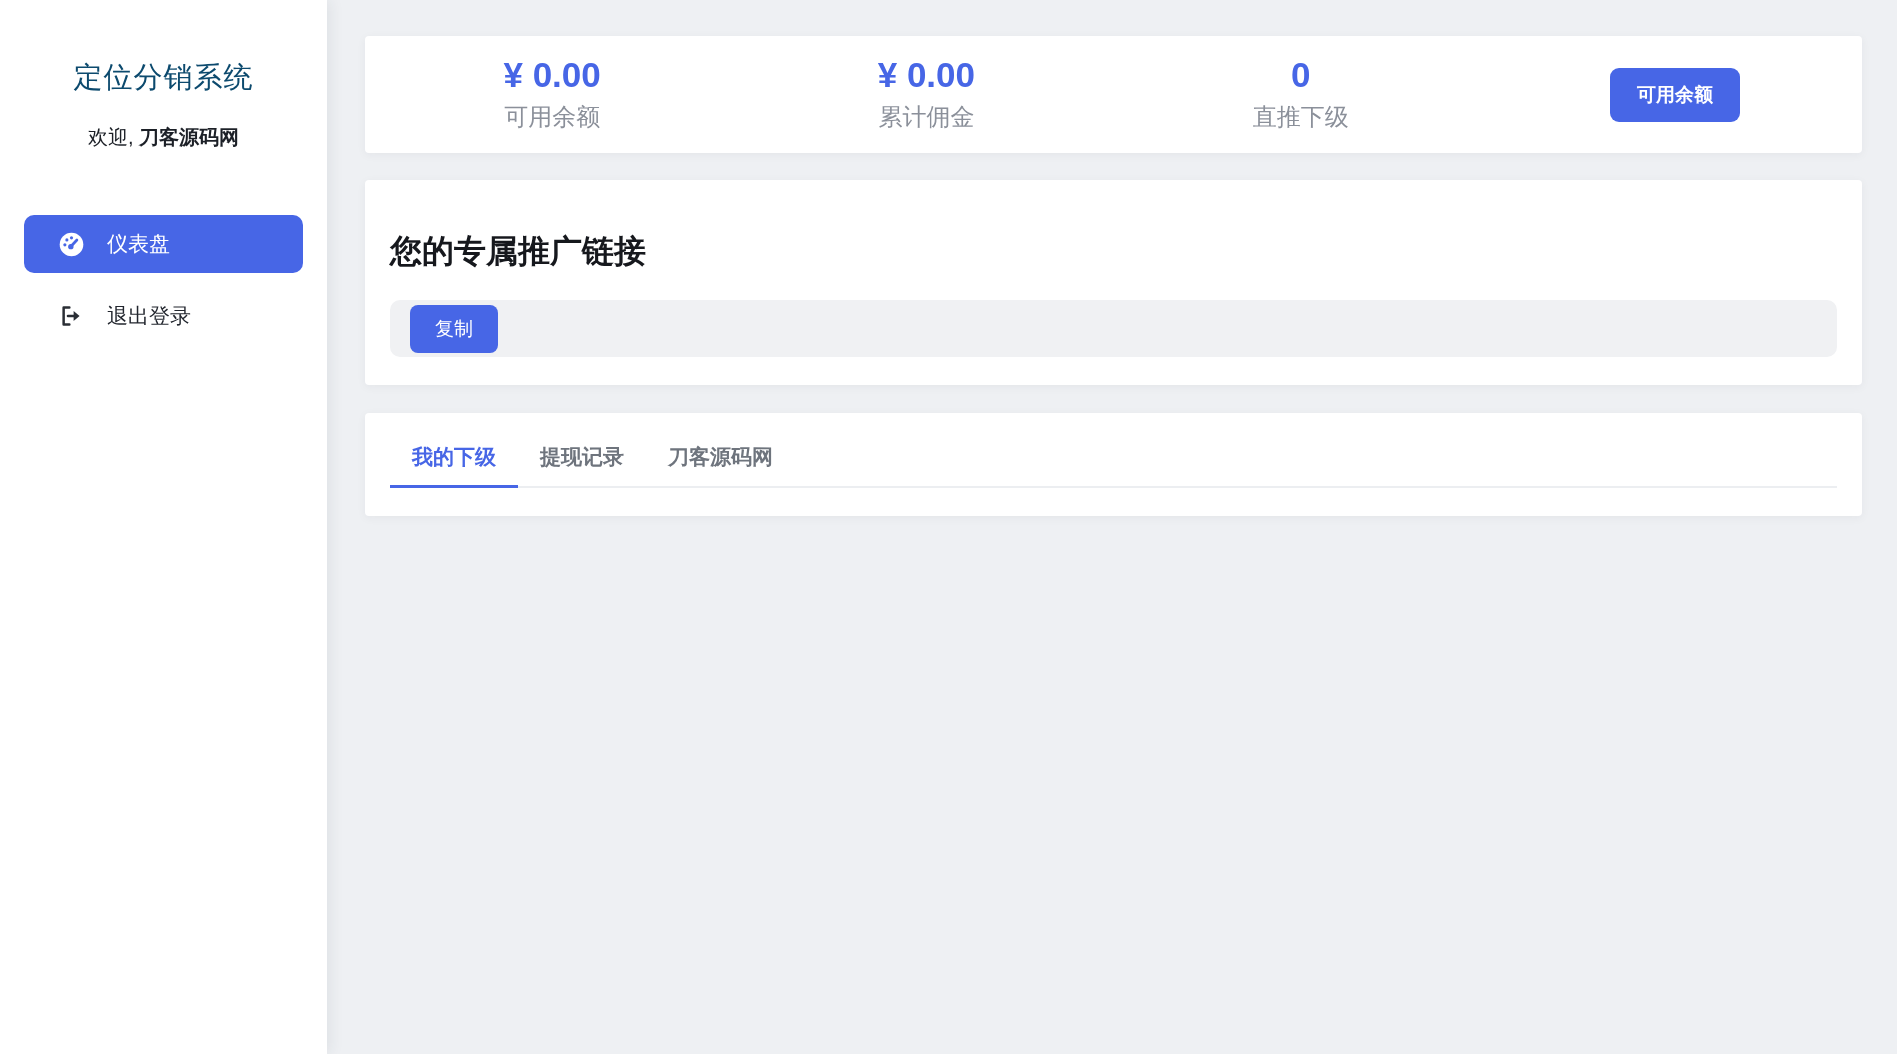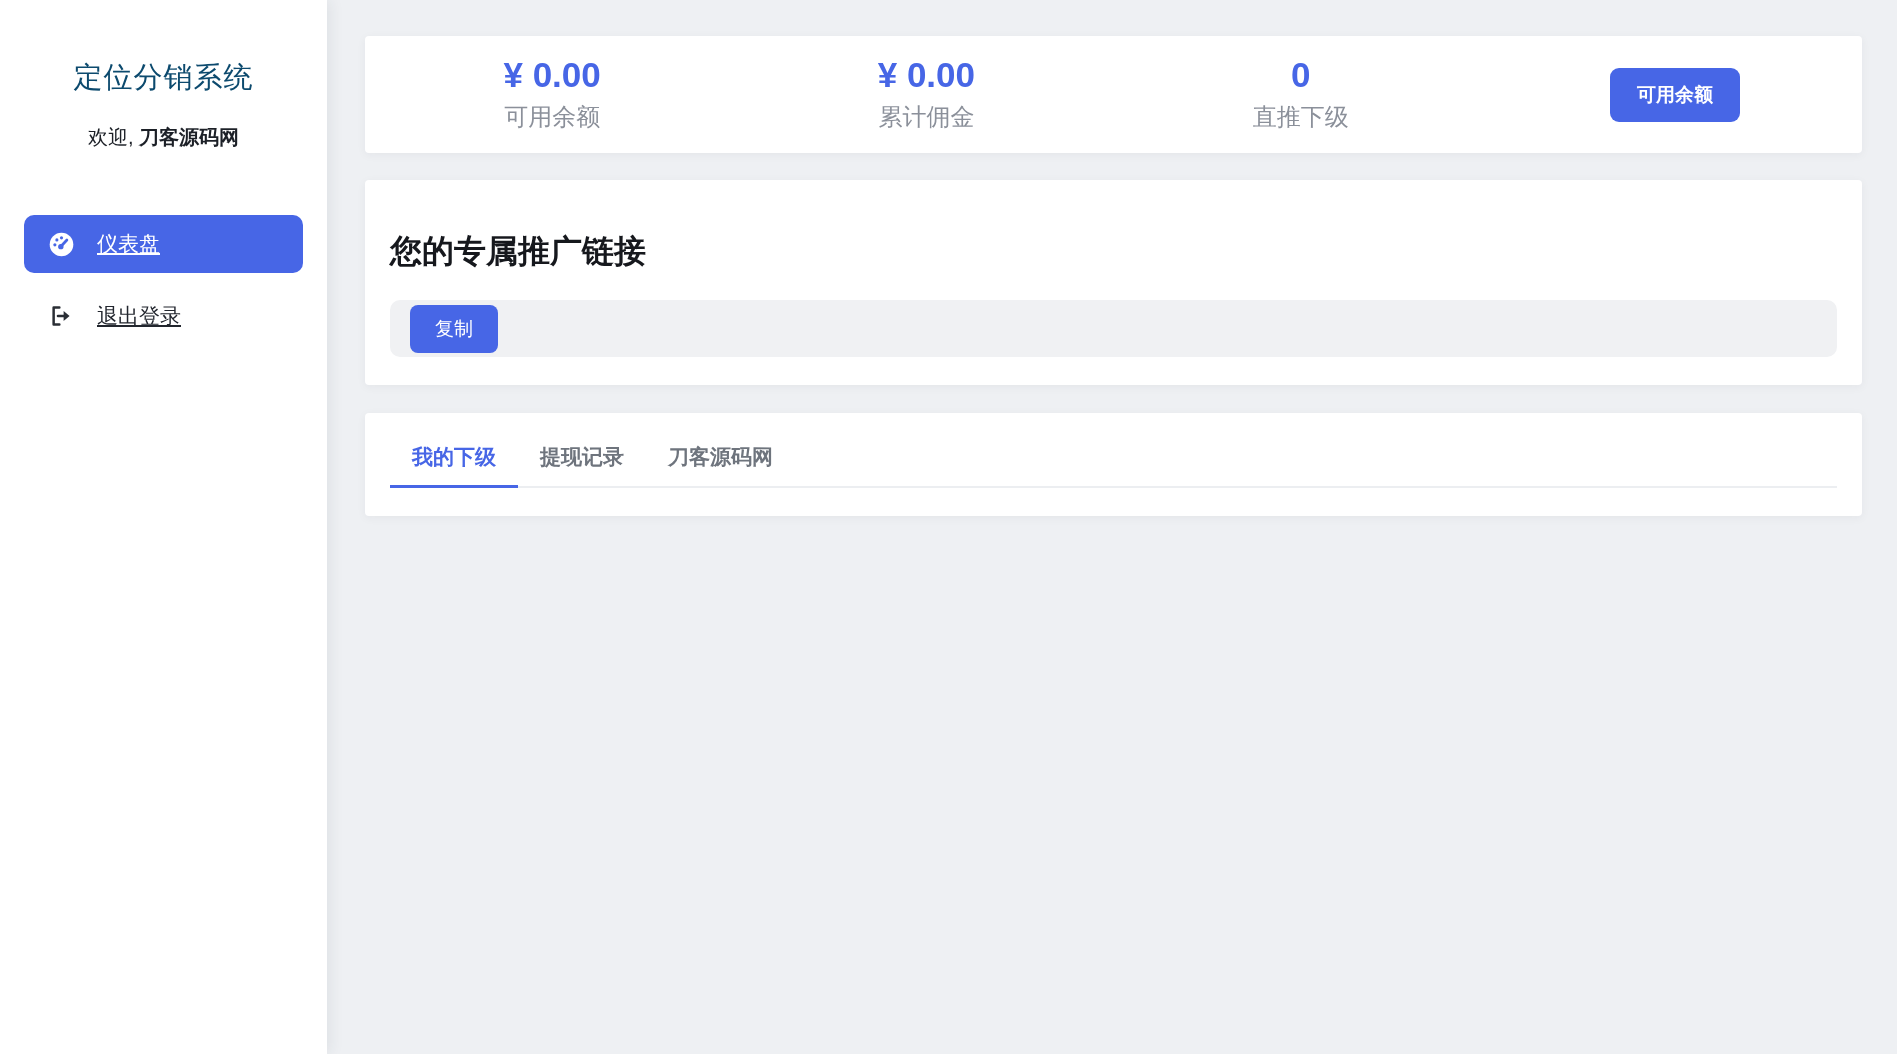--- a/index.html
+++ b/index.html
@@ -28,24 +28,23 @@
     color: #0c4a6e; letter-spacing: 1px;
   }
   .welcome {
     margin: 0 0 64px;
     text-align: center;
     font-size: 20px; color: #1c2027;
   }
   .menu-item {
     display: flex; align-items: center;
     height: 58px; margin: 0 24px 14px;
-    padding: 0 24px; border-radius: 10px;
+    padding: 0 34px; border-radius: 10px;
     font-size: 21px; cursor: pointer;
     color: #22262e;
-    text-decoration: underline;
   }
   .menu-item .icon { display: inline-flex; width: 27px; height: 27px; margin-right: 22px; }
   .menu-item.active { background: #4766e6; color: #ffffff; }
 
   
   .main { flex: 1; padding: 36px 35px 0 38px; }
   .card {
     background: #ffffff; border-radius: 4px;
     box-shadow: 0 2px 10px rgba(40,45,60,.05);
   }

